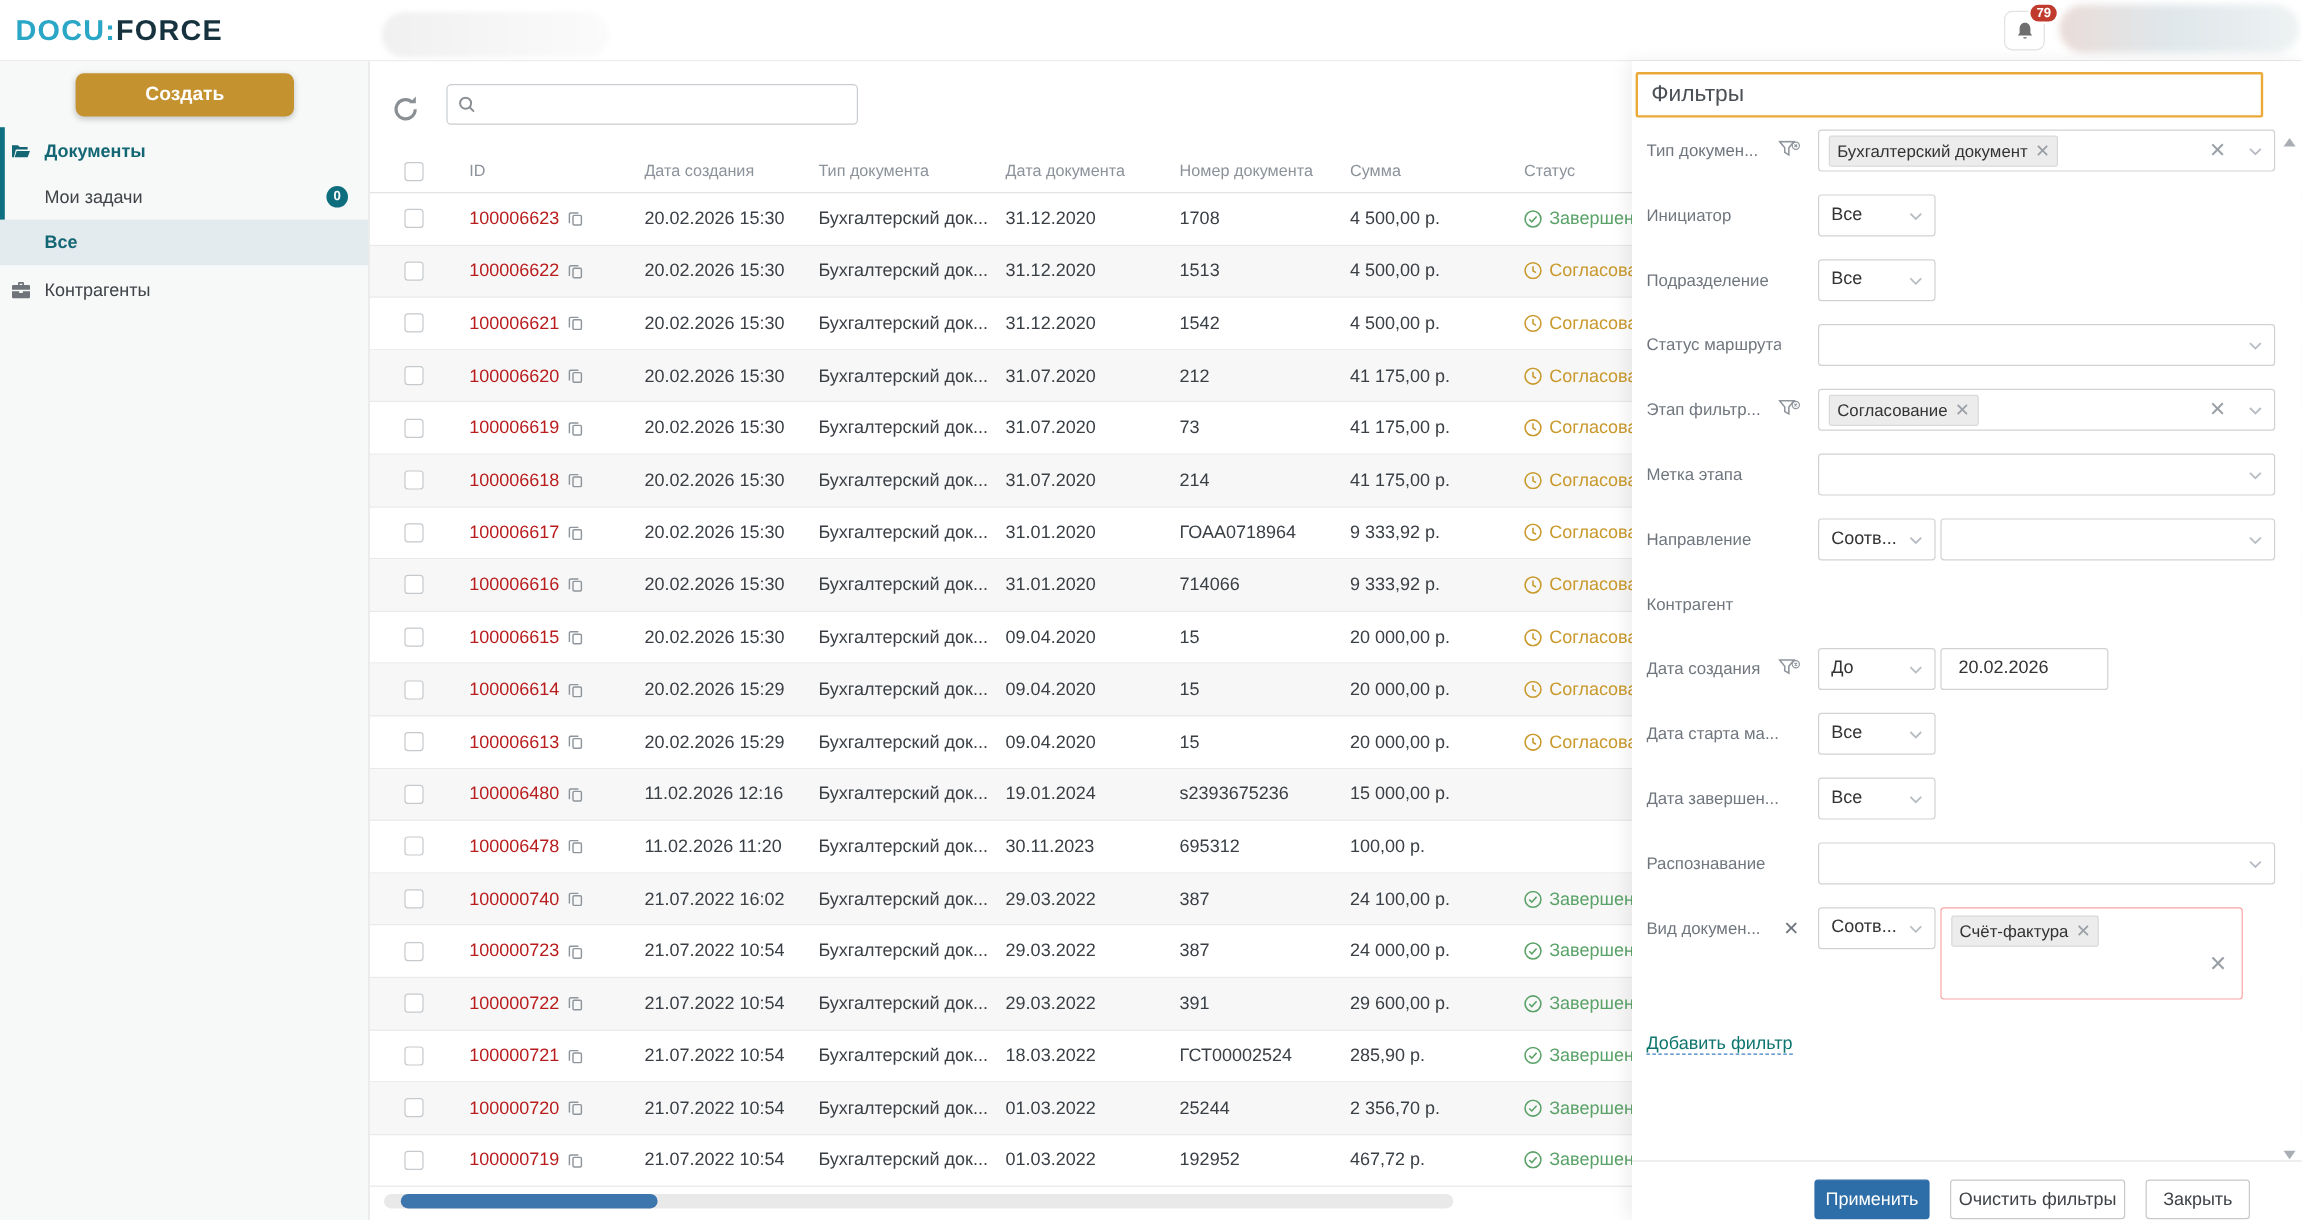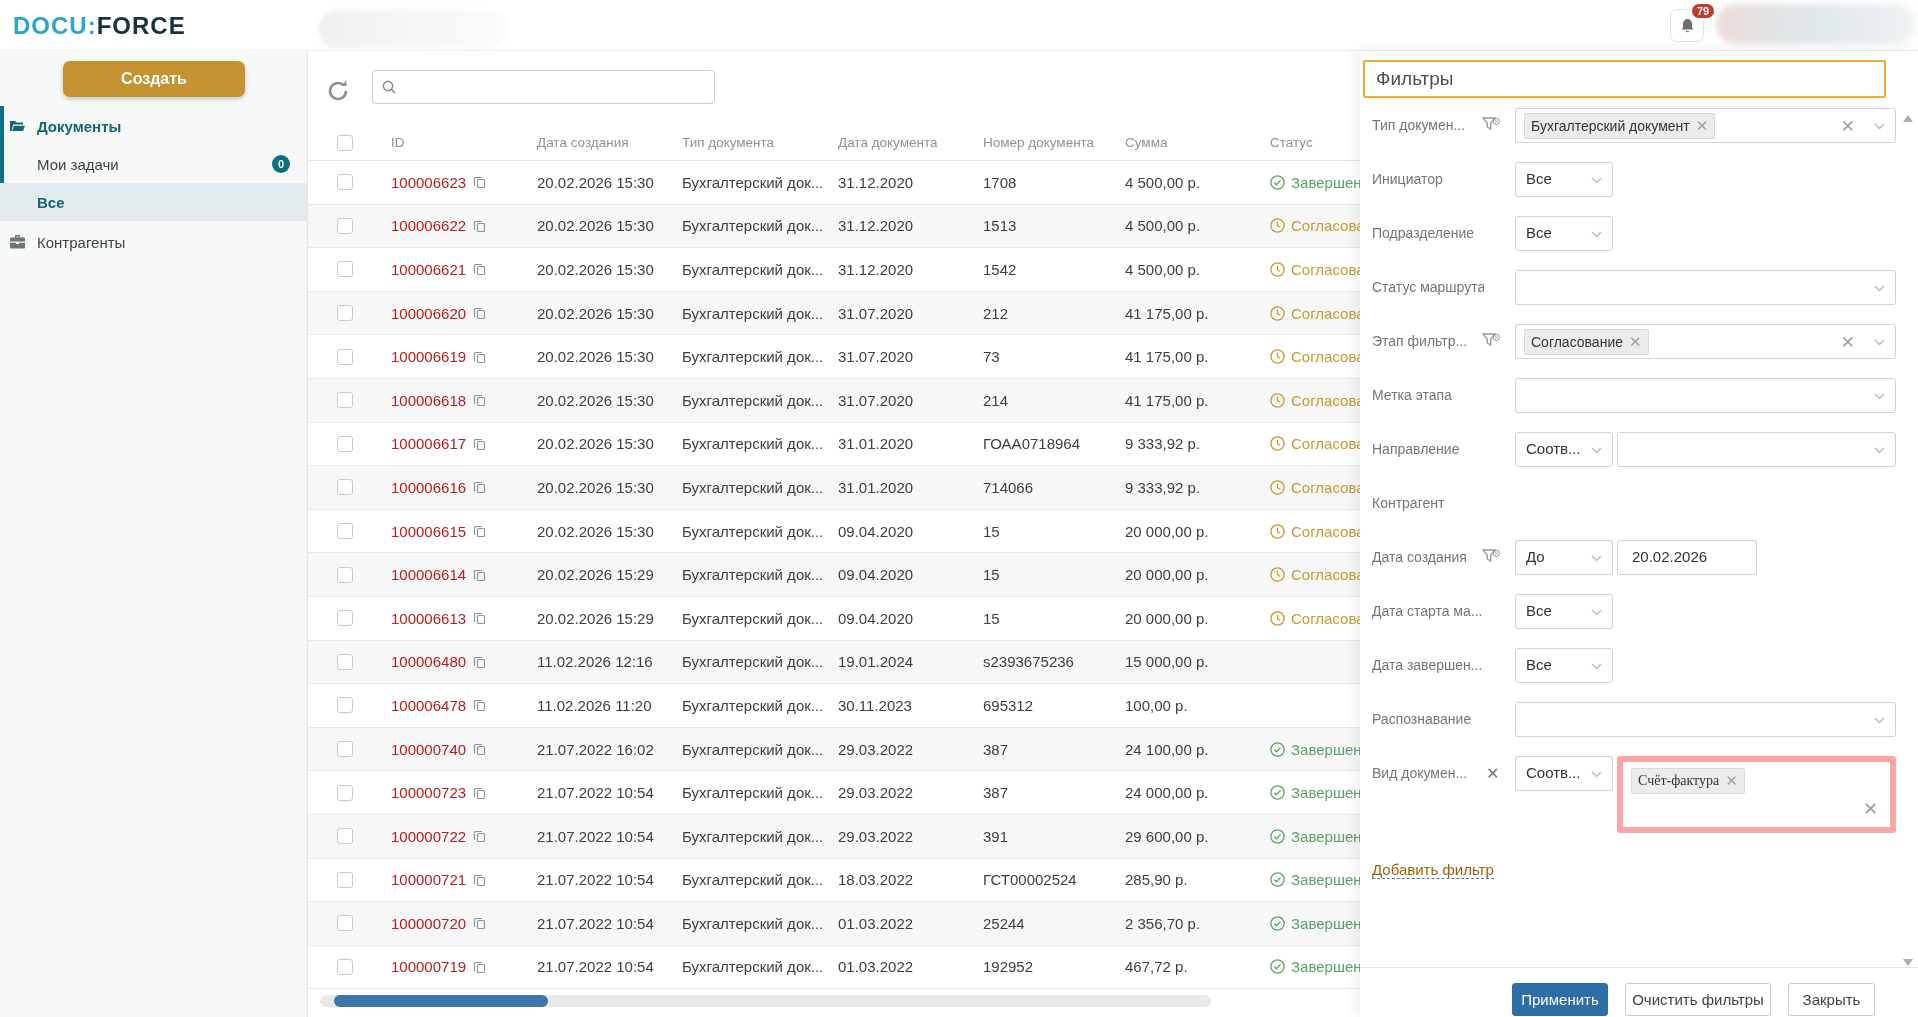--- a/index.html
+++ b/index.html
@@ -91,25 +91,25 @@
   .tag { position:absolute; left:8px; top:4px; height:26px; background:#ececec; border:1px solid #d9d9d9;
     border-radius:2px; font-size:14px; color:#333; display:flex; align-items:center; padding:12px 6px; gap:6px; }
   .tag .x { color:#9aa0a6; font-size:15px; cursor:pointer; }
   .ms-clear { position:absolute; right:40px; top:7px; color:#9aa0a6; font-size:17px; cursor:pointer; }
   .orange-input { position:absolute; left:155px; top:-2px; width:381px; height:40px;
     border:2px solid #eba93a; border-radius:3px; padding-left:12px; font-size:15px;
     font-family:inherit; color:#3a3f45; outline:none; }
   .orange-input::placeholder { color:#b9bec4; }
   .date-box { position:absolute; left:257px; width:140px; }
   .date-box .sel-text { font-size:15px; color:#333; }
-  .multibox { position:absolute; left:257px; width:279px; height:77px; border:6px solid #fca5a5;
-    border-radius:3px; background:#fff;font-family:Liberation Serif, serif; }
+  .multibox { position:absolute; left:257px; width:252px; height:77px; border:1px solid #fca5a5;
+    border-radius:3px; background:#fff; }
   .multibox .x-clear { position:absolute; right:12px; top:36px; color:#9aa0a6; font-size:18px; cursor:pointer; }
   .xicon { position:absolute; left:126px; top:8px; color:#6f757e; font-size:16px; cursor:pointer; }
-  .add-filter { position:absolute; left:12px; top:810px; font-size:15px; color:#a16207;
+  .add-filter { position:absolute; left:12px; top:810px; font-size:15px; color:#0f766e;
     border-bottom:1px dashed #3d7fc3; cursor:pointer; }
   .fp-footer { position:absolute; left:0; right:0; bottom:0; height:50px; border-top:1px solid #e3e3e3;
     background:#fff; }
   .btn { position:absolute; top:15px; height:33px; border-radius:3px; font-size:15px;
     font-family:inherit; cursor:pointer; }
   .btn-apply { left:152px; width:96px; background:#2d6da8; border:1px solid #2d6da8; color:#fff; }
   .btn-clear { left:265px; width:146px; background:#fff; border:1px solid #c9c9c9; color:#3f4348; }
   .btn-close { left:428px; width:87px; background:#fff; border:1px solid #c9c9c9; color:#3f4348; }
   .scroll-arrow { position:absolute; right:5px; width:0; height:0;
     border-left:5px solid transparent; border-right:5px solid transparent; cursor:pointer; }

